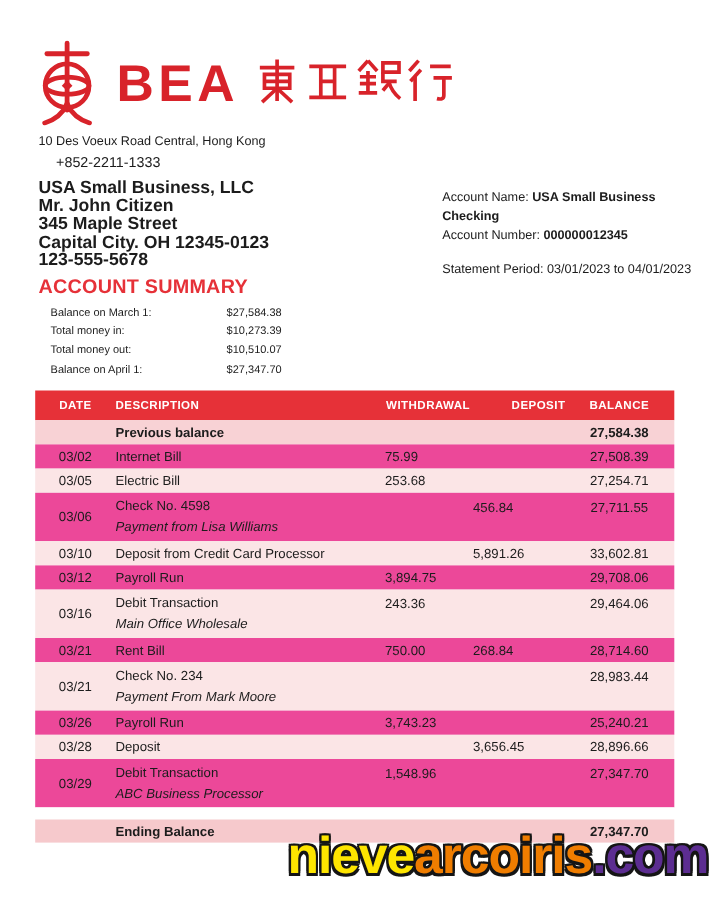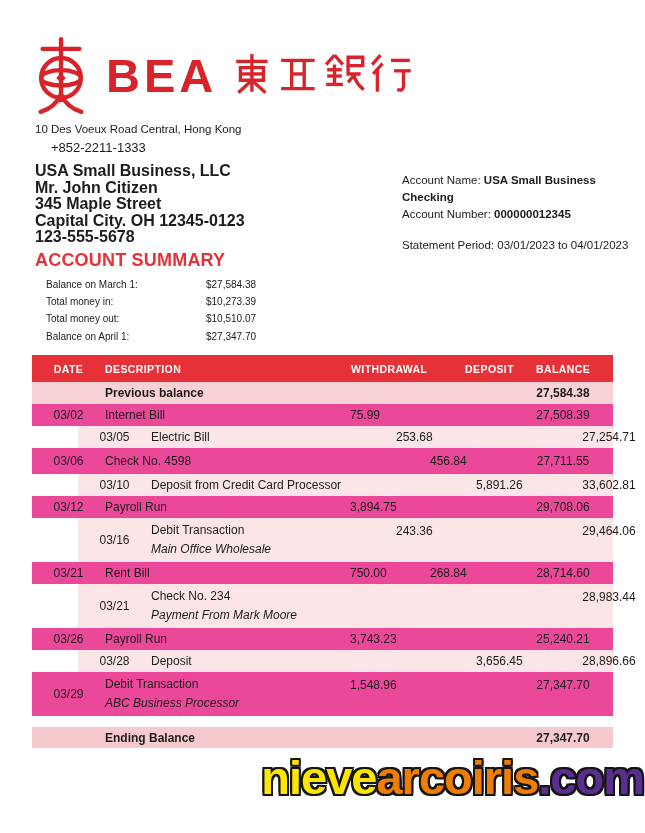--- a/index.html
+++ b/index.html
@@ -44,21 +44,21 @@
   .t-grid{display:grid;grid-template-columns:73px 240px 85px 88px 95px;align-items:center;}
   .t-head{background:var(--header-red);color:#fff;font-weight:bold;font-size:10.5px;letter-spacing:.4px;height:27px;}
   .c-date{text-align:center;}
   .c-desc{text-align:left;}
   .c-wd{text-align:left;padding-left:5px;}
   .t-head .c-wd{padding-left:6px;}
   .c-dep{text-align:right;padding-right:57px;}
   .t-head .c-dep{padding-right:4px;}
   .c-bal{text-align:center;padding-right:5px;}
   .t-row{min-height:22px;padding:3.5px 0;line-height:15px;background:#ec4899;}
-  .t-row.pink{background:var(--row-pink);margin-left:46px;}
+  .t-row.pink{background:var(--row-pink);}
   .t-row.two{padding:5px 0;}
   .t-row.two .c-wd,.t-row.two .c-dep,.t-row.two .c-bal{align-self:flex-start;padding-top:1px;}
   .note{font-style:italic;margin-top:4px;}
   .prev-row{background:var(--prev-row-pink);height:22px;font-weight:bold;}
   .gap-row{height:11px;background:#fff;}
   .ending-row{background:var(--ending-row-pink);height:21px;font-weight:bold;}
 
   
   .watermark{position:absolute;top:752px;right:1px;font-size:47px;font-weight:bold;letter-spacing:-1px;line-height:1.1;white-space:nowrap;}
   .watermark span{
@@ -184,20 +184,21 @@
             <div>Electric Bill</div>
           </div>
           <div class="c-wd">253.68</div>
           <div class="c-dep"></div>
           <div class="c-bal">27,254.71</div>
         </div>
         <div class="t-grid t-row two">
           <div class="c-date">03/06</div>
           <div class="c-desc">
             <div>Check No. 4598</div>
+            <div class="note">Payment from Lisa Williams</div>
           </div>
           <div class="c-wd"></div>
           <div class="c-dep">456.84</div>
           <div class="c-bal">27,711.55</div>
         </div>
         <div class="t-grid t-row pink">
           <div class="c-date">03/10</div>
           <div class="c-desc">
             <div>Deposit from Credit Card Processor</div>
           </div>

